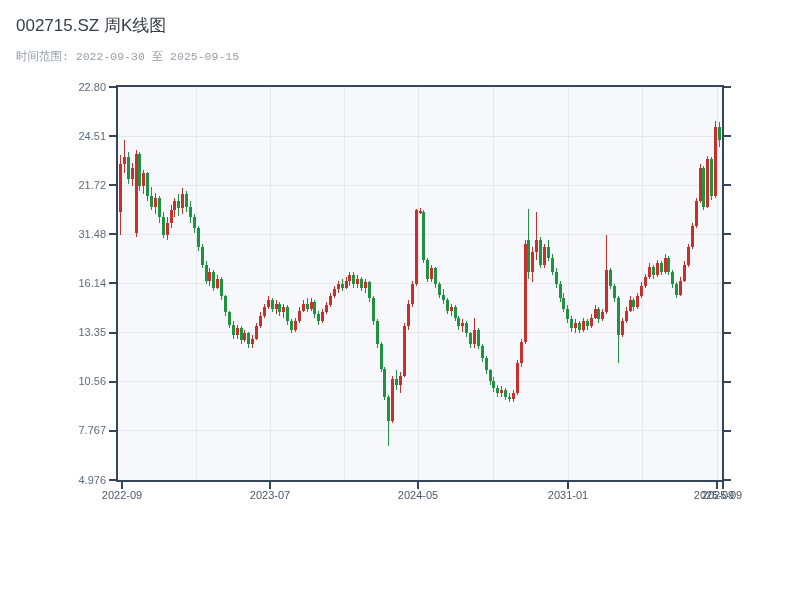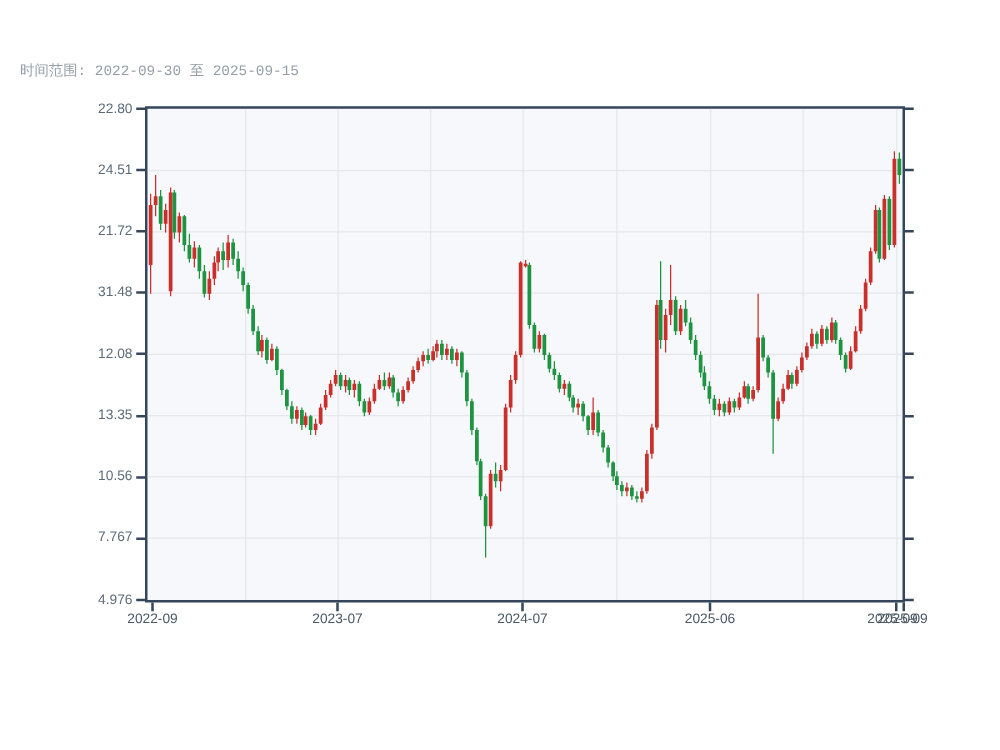--- a/index.html
+++ b/index.html
@@ -19,20 +19,21 @@
   .body{position:absolute;width:3px;}
   .ytick{position:absolute;width:7px;height:2px;background:#35465a;}
   .xtick{position:absolute;width:2px;height:7px;background:#35465a;}
   .ylab{position:absolute;width:52px;text-align:right;font-size:11px;color:#5d6b79;}
   .xlab{position:absolute;top:489px;font-size:11px;color:#4a5866;transform:translateX(-50%);white-space:nowrap;}
 </style>
 </head>
 <body>
 
 <div id="screen">
+  <div class="title">002715.SZ 周K线图</div>
   <div class="sub sub-left">时间范围: 2022-09-30 至 2025-09-15</div>
   <div id="plot">
     <div id="plot-inner">
         <div class="hgrid" style="top: 48.6162px;"></div>
         <div class="hgrid" style="top: 97.7324px;"></div>
         <div class="hgrid" style="top: 146.849px;"></div>
         <div class="hgrid" style="top: 195.965px;"></div>
         <div class="hgrid" style="top: 245.081px;"></div>
         <div class="hgrid" style="top: 294.197px;"></div>
         <div class="hgrid" style="top: 343.366px;"></div>
@@ -364,39 +365,39 @@
       <div class="ytick" style="left: 724px; top: 135.116px;"></div>
       <div class="ylab" style="left: 54px; top: 129.616px;">24.51</div>
       <div class="ytick" style="left: 109px; top: 184.232px;"></div>
       <div class="ytick" style="left: 724px; top: 184.232px;"></div>
       <div class="ylab" style="left: 54px; top: 178.732px;">21.72</div>
       <div class="ytick" style="left: 109px; top: 233.349px;"></div>
       <div class="ytick" style="left: 724px; top: 233.349px;"></div>
       <div class="ylab" style="left: 54px; top: 227.849px;">31.48</div>
       <div class="ytick" style="left: 109px; top: 282.465px;"></div>
       <div class="ytick" style="left: 724px; top: 282.465px;"></div>
-      <div class="ylab" style="left: 54px; top: 276.965px;">12.08</div>
+      <div class="ylab" style="left: 54px; top: 276.965px;">16.14</div>
       <div class="ytick" style="left: 109px; top: 331.581px;"></div>
       <div class="ytick" style="left: 724px; top: 331.581px;"></div>
       <div class="ylab" style="left: 54px; top: 326.081px;">13.35</div>
       <div class="ytick" style="left: 109px; top: 380.697px;"></div>
       <div class="ytick" style="left: 724px; top: 380.697px;"></div>
       <div class="ylab" style="left: 54px; top: 375.197px;">10.56</div>
       <div class="ytick" style="left: 109px; top: 429.866px;"></div>
       <div class="ytick" style="left: 724px; top: 429.866px;"></div>
       <div class="ylab" style="left: 54px; top: 424.366px;">7.767</div>
       <div class="ytick" style="left: 109px; top: 479px;"></div>
       <div class="ytick" style="left: 724px; top: 479px;"></div>
       <div class="ylab" style="left: 54px; top: 473.5px;">4.976</div>
       <div class="xtick" style="left: 121px; top: 482px;"></div>
       <div class="xlab" style="left: 122px;">2022-09</div>
       <div class="xtick" style="left: 269px; top: 482px;"></div>
       <div class="xlab" style="left: 270px;">2023-07</div>
       <div class="xtick" style="left: 417px; top: 482px;"></div>
-      <div class="xlab" style="left: 418px;">2024-07</div>
+      <div class="xlab" style="left: 418px;">2024-05</div>
       <div class="xtick" style="left: 567px; top: 482px;"></div>
-      <div class="xlab" style="left: 568px;">2025-06</div>
+      <div class="xlab" style="left: 568px;">2031-01</div>
       <div class="xtick" style="left: 716px; top: 482px;"></div>
       <div class="xlab" style="left: 714px;">2025-09</div>
       <div class="xtick" style="left: 722px; top: 482px;"></div>
       <div class="xlab" style="left: 722px;">2025-09</div>
     </div>
 </div>
 
 </body></html>

